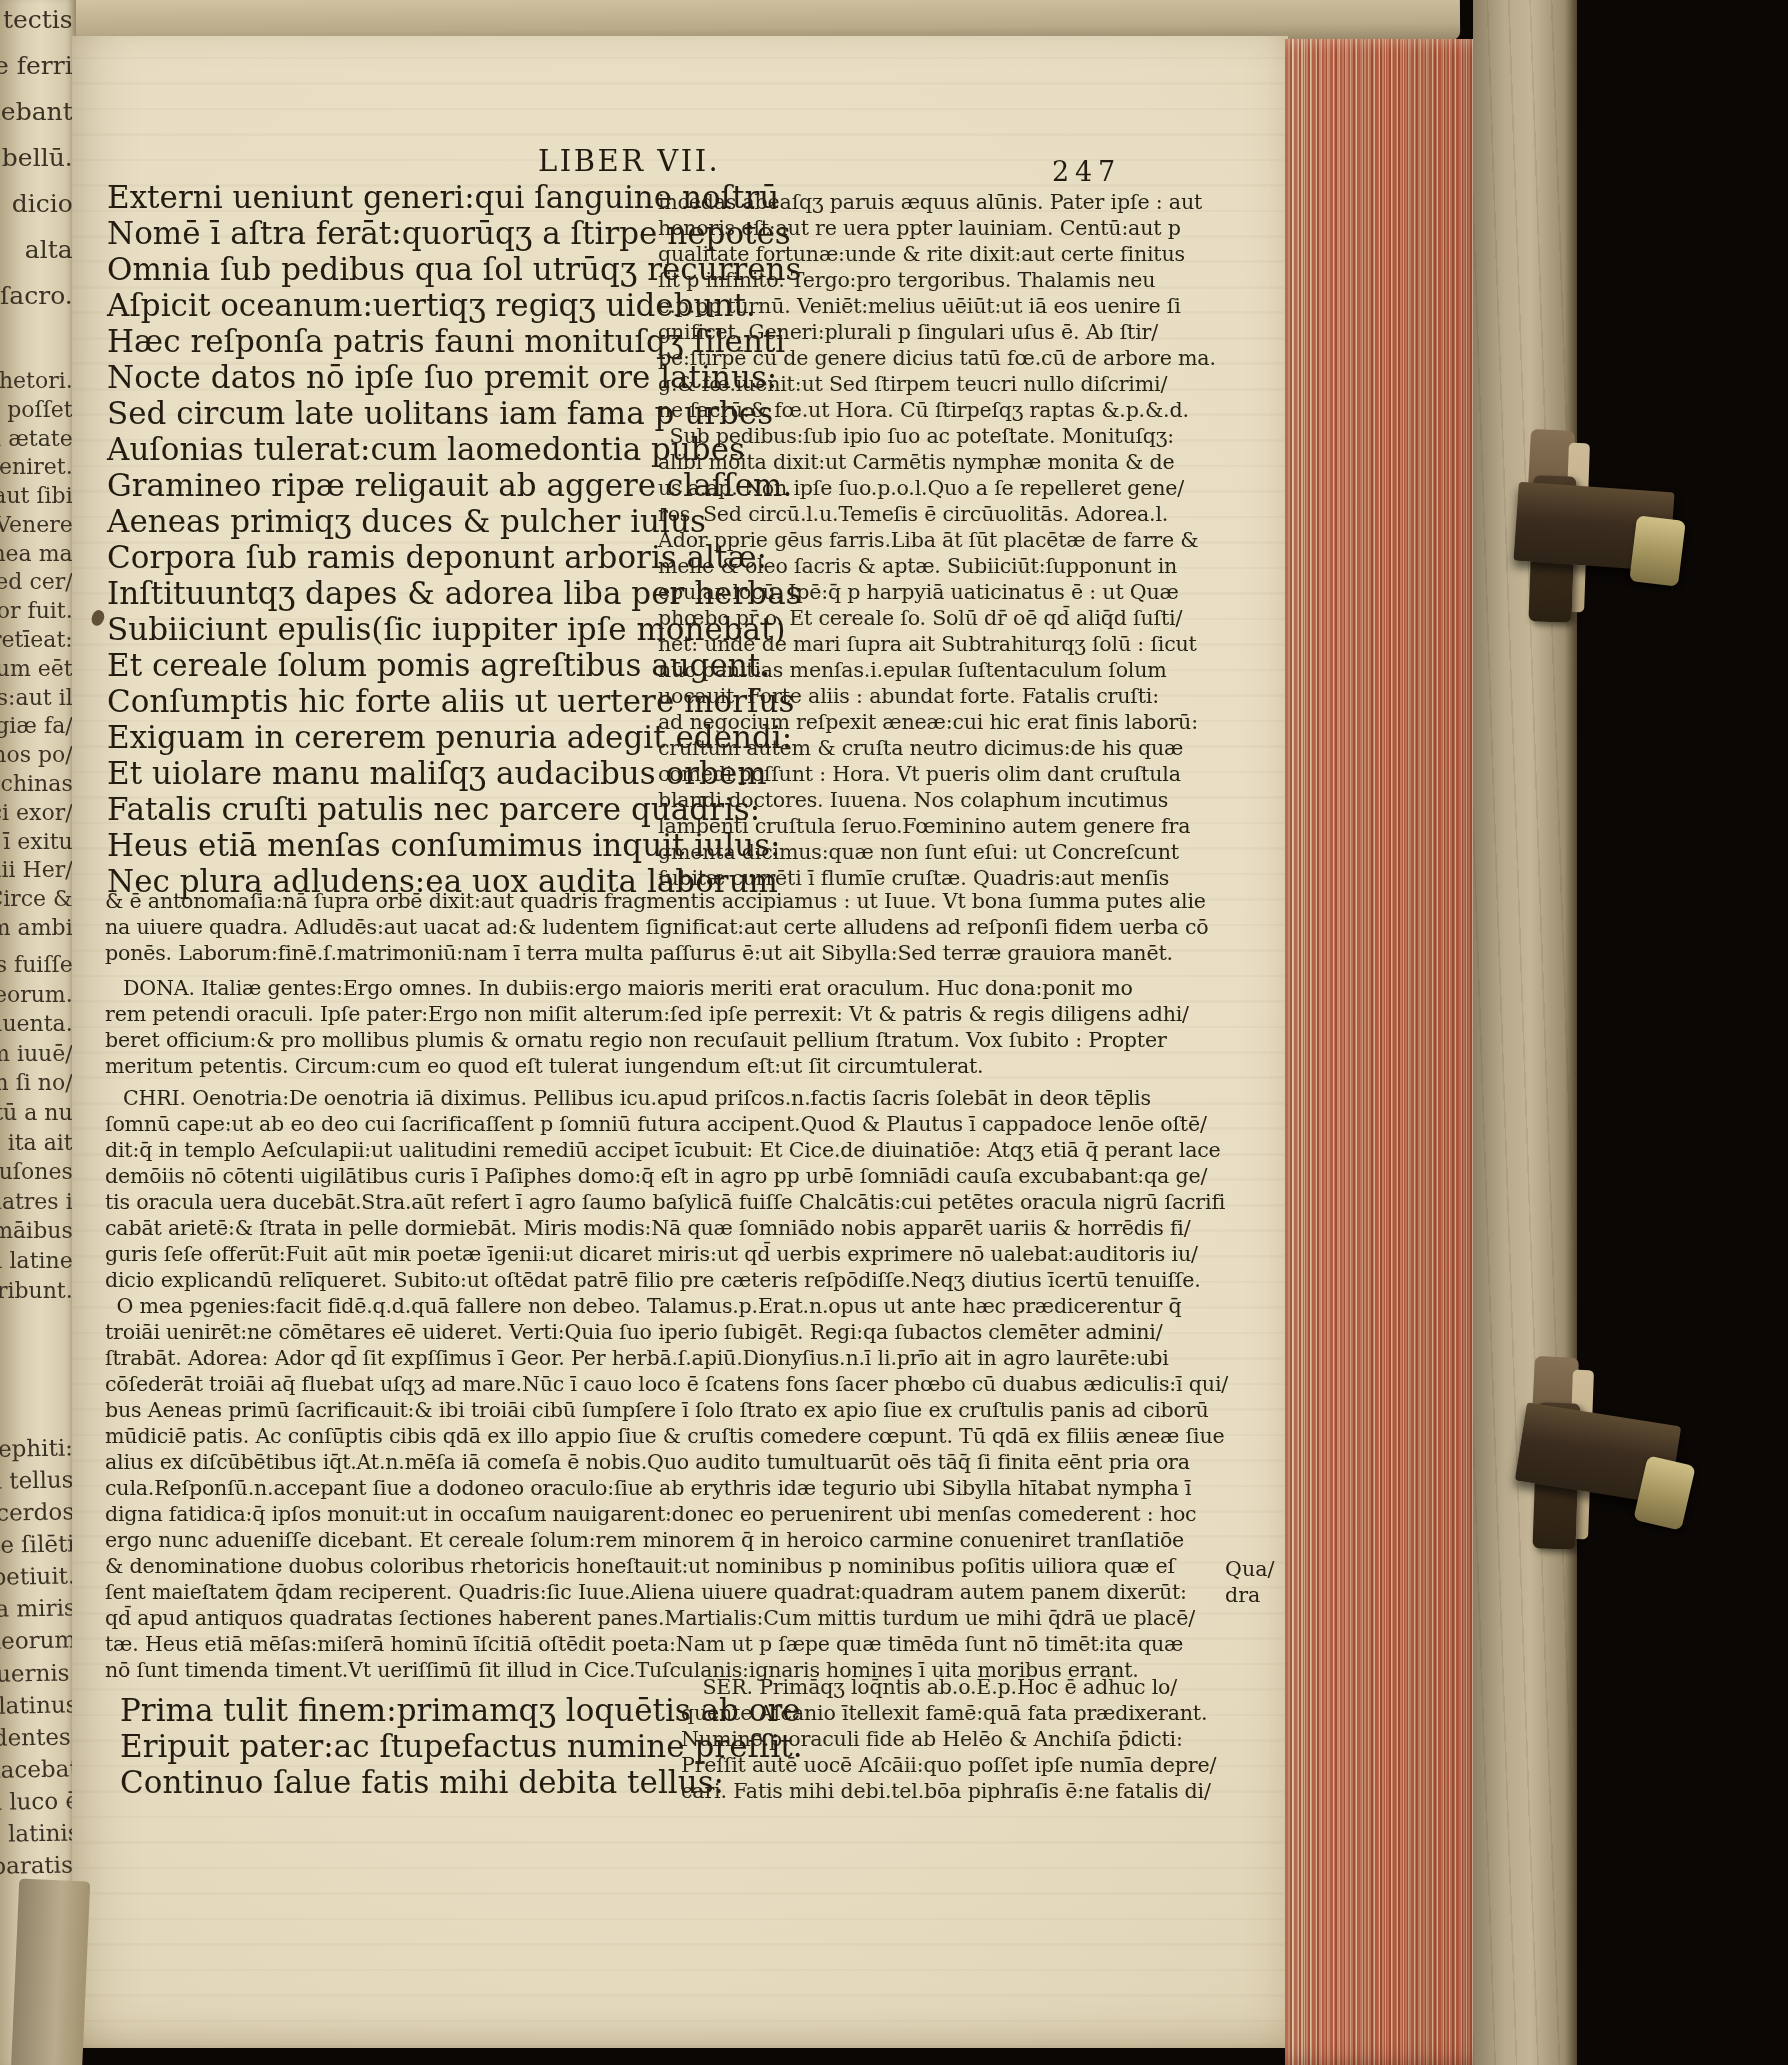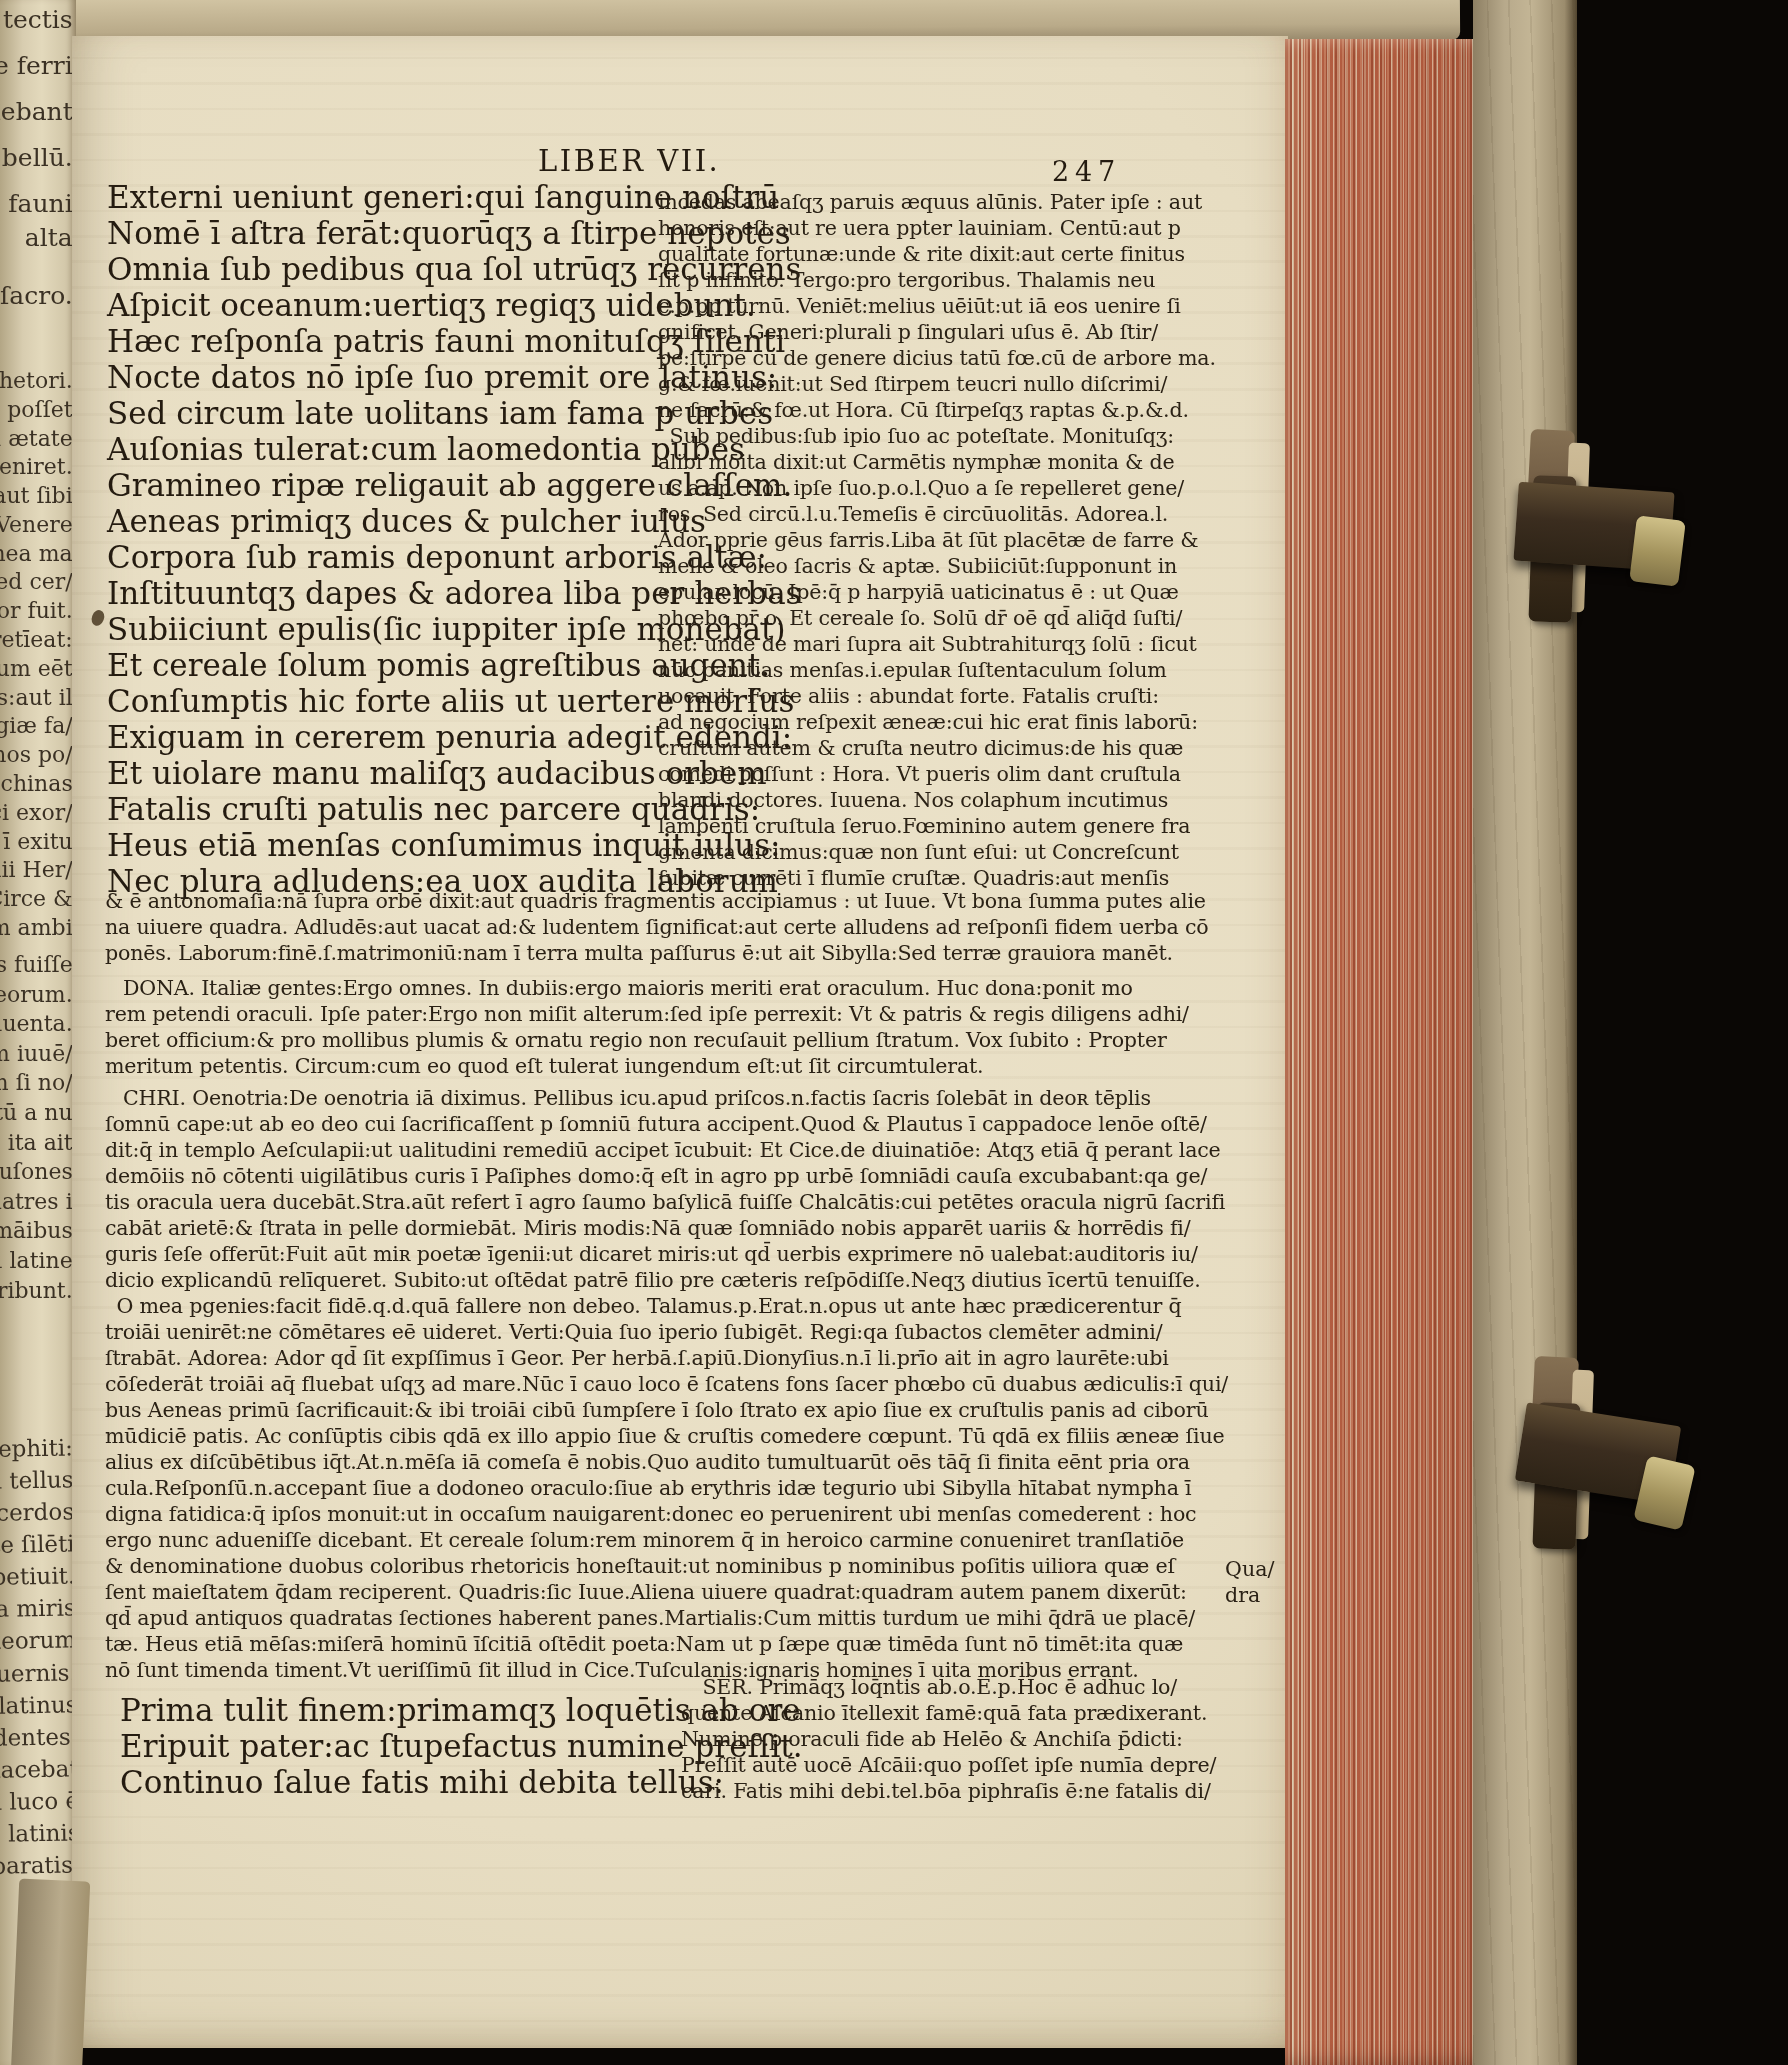--- a/index.html
+++ b/index.html
@@ -95,22 +95,22 @@
 <div class="canvas">
 
   <div class="top-board"></div>
 
   <div class="left-strip">
     <div class="frag-group fg1">
         <div class="line" style="top: 0px;">e tectis</div>
         <div class="line" style="top: 46px;">ſe ferri</div>
         <div class="line" style="top: 92px;">canebant</div>
         <div class="line" style="top: 138px;">dere bellū.</div>
-        <div class="line" style="top: 184px;">fauni</div>
-        <div class="line" style="top: 218px;">alta</div>
+        <div class="line" style="top: 184px;">dicio</div>
+        <div class="line" style="top: 230px;">alta</div>
         <div class="line" style="top: 276px;">ima ſacro.</div>
       </div>
     <div class="frag-group fg2">
         <div class="line" style="top: 0px;">.in Rhetori.</div>
         <div class="line" style="top: 29px;">ianuis poſſet</div>
         <div class="line" style="top: 58px;">n in ea ætate</div>
         <div class="line" style="top: 86px;">ote ueniret.</div>
         <div class="line" style="top: 115px;">bilē: aut ſibi</div>
         <div class="line" style="top: 144px;">us:a Venere</div>
         <div class="line" style="top: 173px;">n ænea ma</div>

